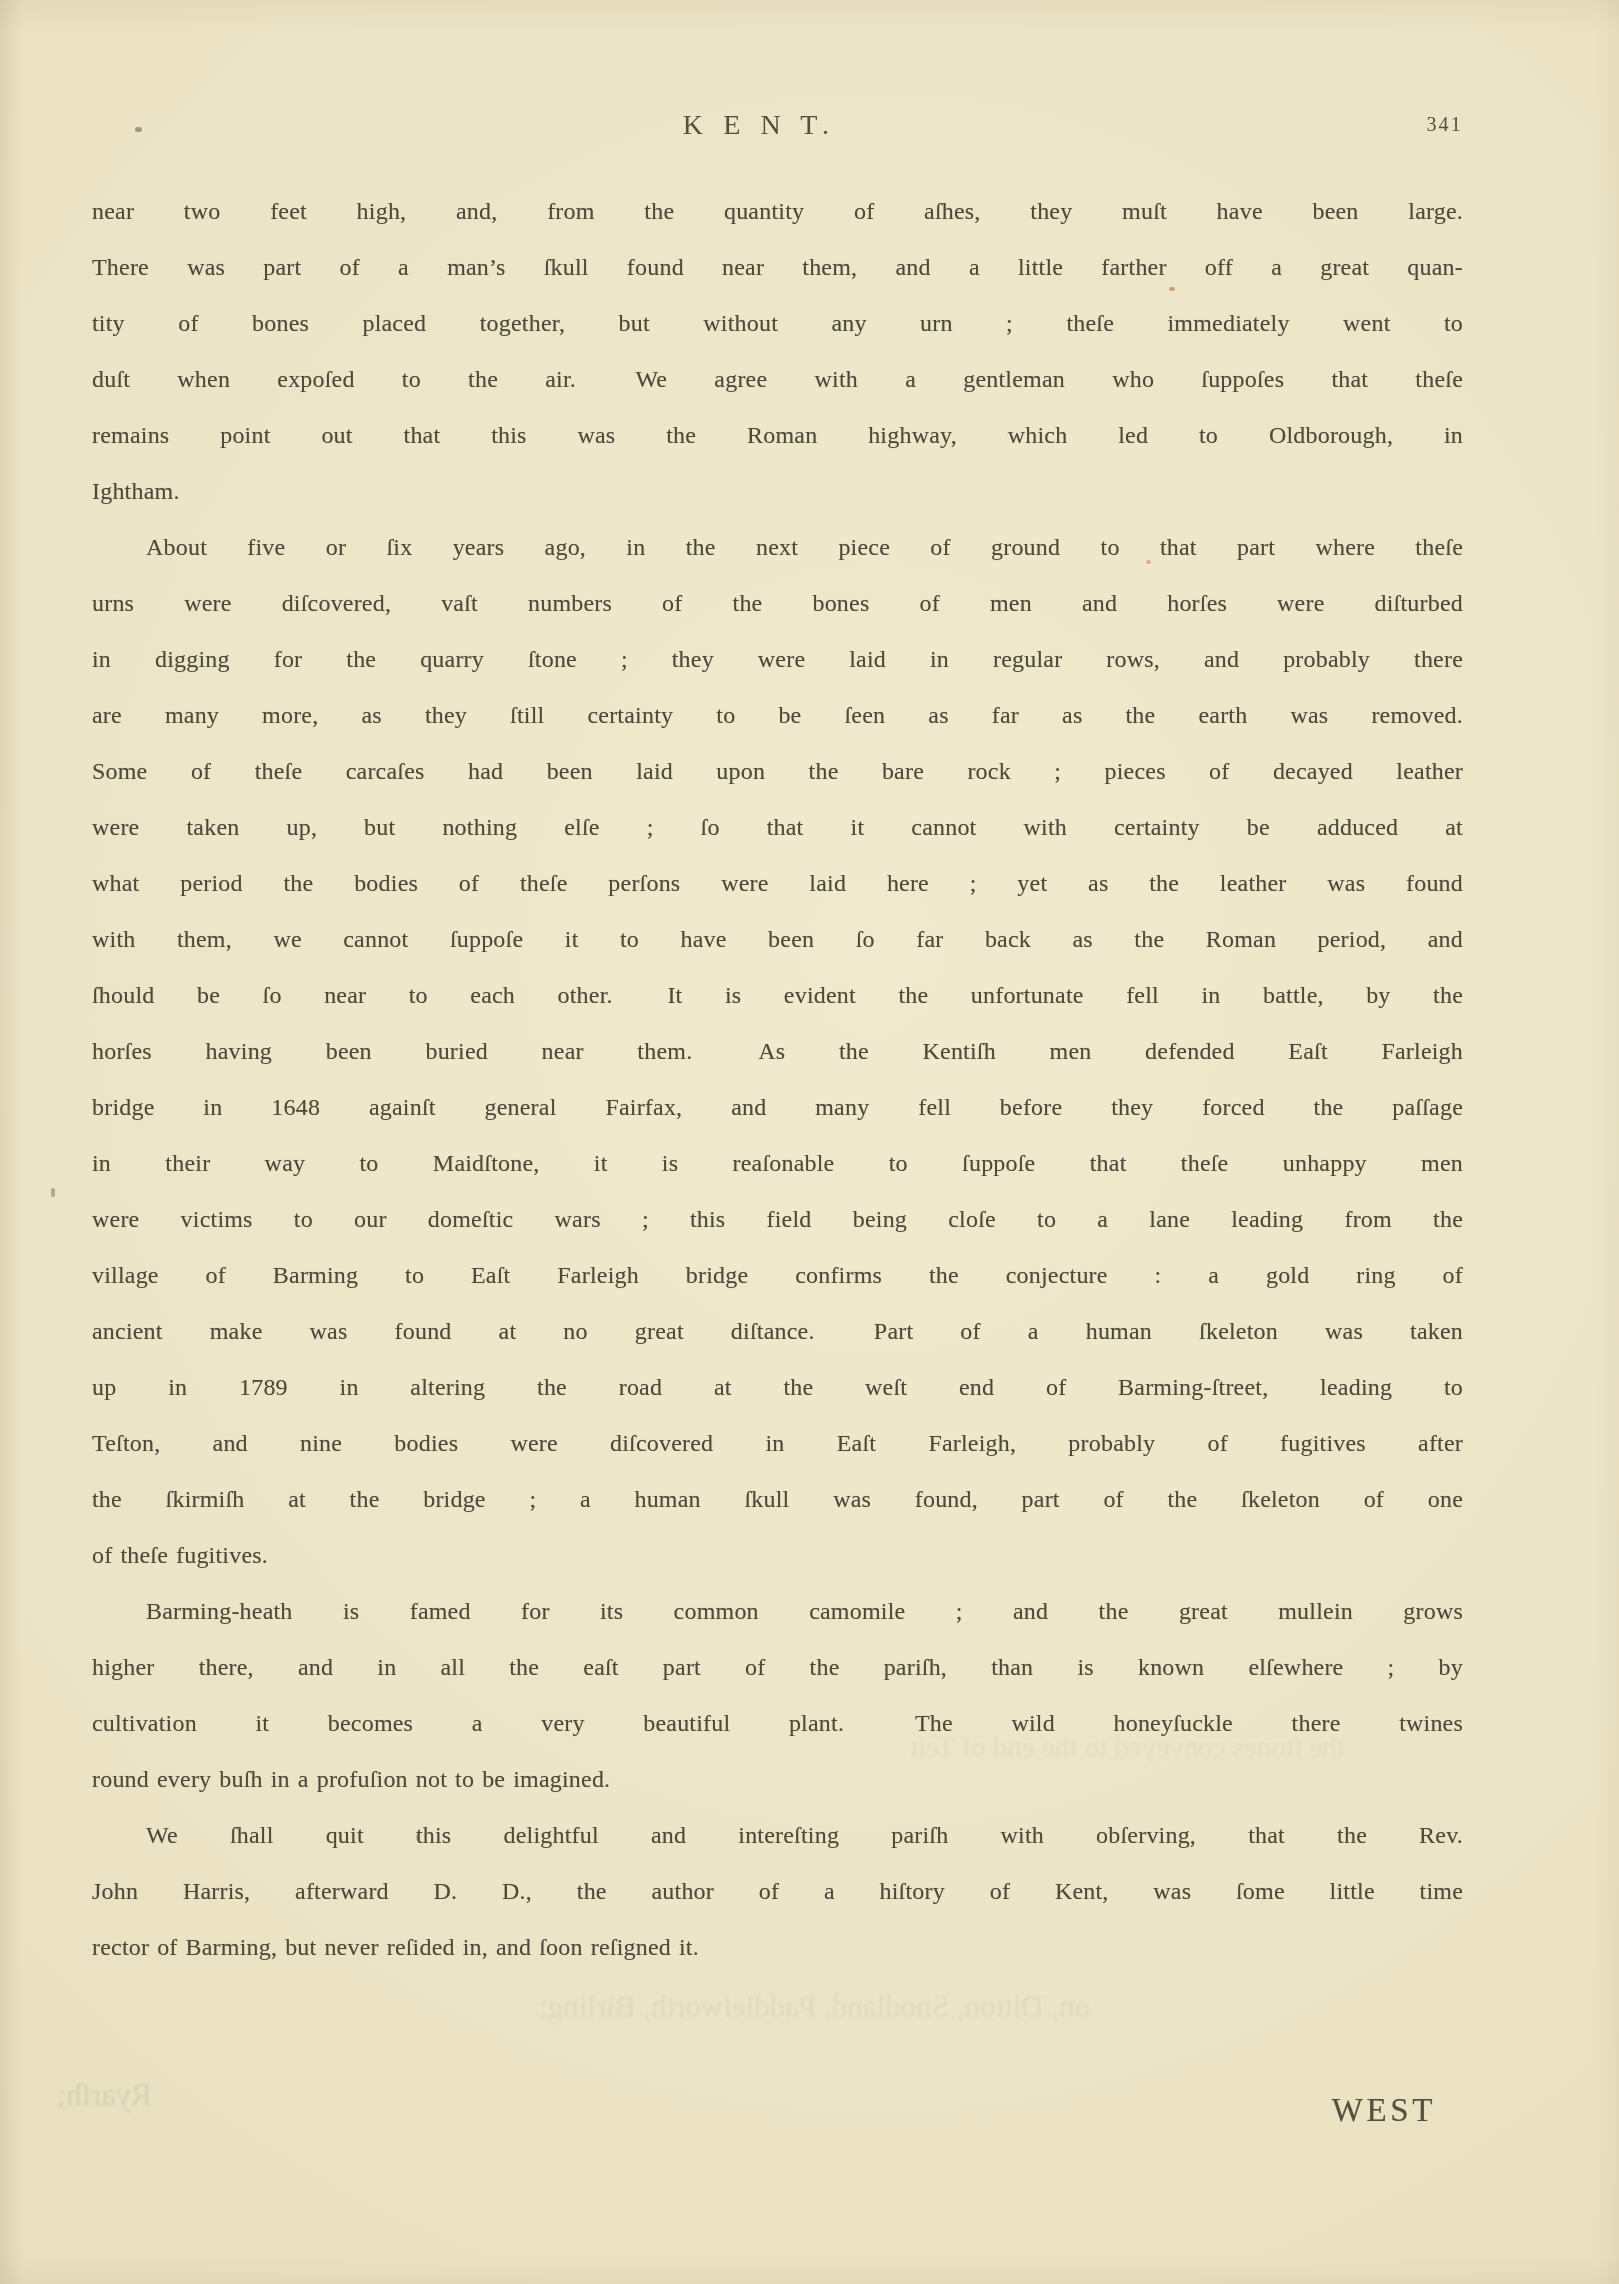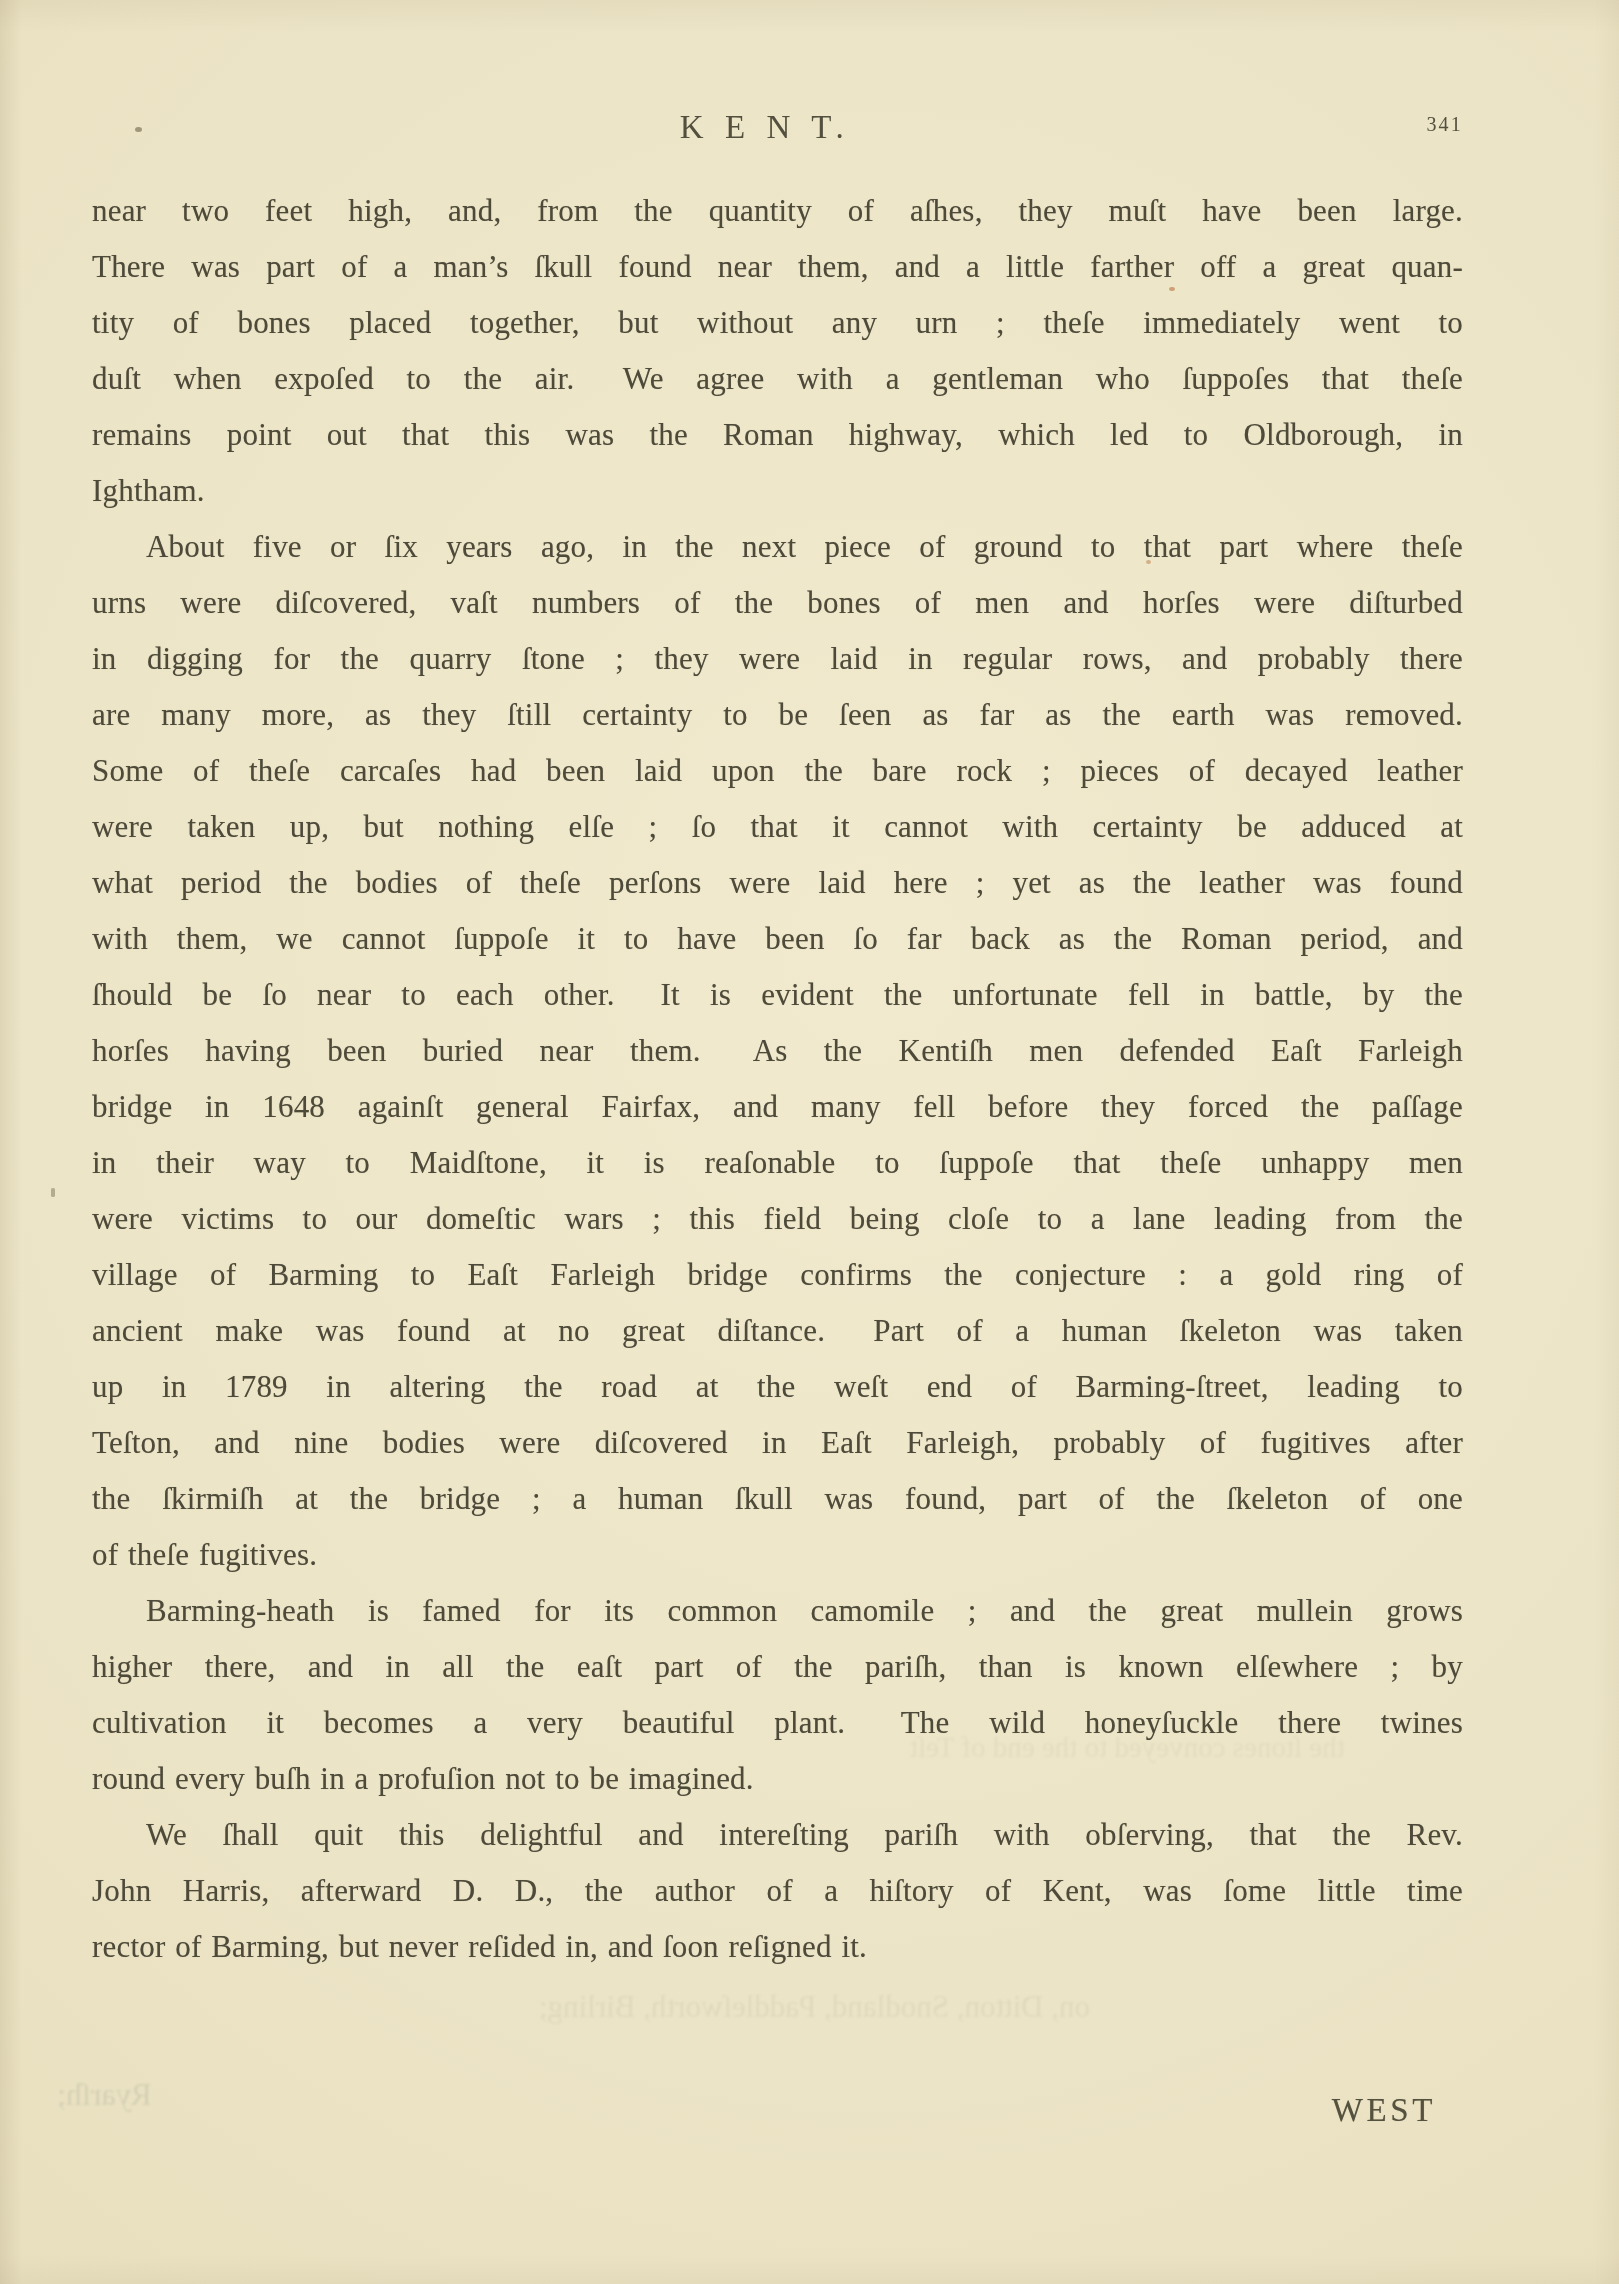--- a/index.html
+++ b/index.html
@@ -16,31 +16,30 @@
     content:'';position:absolute;inset:0;pointer-events:none;
     background:
       linear-gradient(90deg, rgba(118,103,66,.12) 0px, rgba(118,103,66,0) 22px),
       linear-gradient(270deg, rgba(118,103,66,.06) 0px, rgba(118,103,66,0) 25px),
       linear-gradient(180deg, rgba(118,103,66,.07) 0px, rgba(118,103,66,0) 33px),
       linear-gradient(0deg, rgba(118,103,66,.06) 0px, rgba(118,103,66,0) 29px);
   }
   .running-head{position:absolute;top:109px;left:92px;width:1371px;height:51px;}
   .head-title{
     position:absolute;left:50%;transform:translateX(-62%);
-    font-size:33px;letter-spacing:6.6px;white-space:pre;
+    font-size:28px;letter-spacing:6.6px;white-space:pre;
     color:#54503f;
-    margin-left:8px;
   }
   .folio{
     position:absolute;right:0;top:4.4px;
     font-size:20px;letter-spacing:2.2px;color:#54503f;
   }
   .text-block{
     position:absolute;left:92px;top:183px;width:1371px;
-    font-size:31px;line-height:56px;letter-spacing:0.2px;word-spacing:1.8px;
+    font-size:24px;line-height:56px;letter-spacing:0.2px;word-spacing:1.8px;
     text-shadow:0 0 0.7px rgba(78,74,58,.35);
   }
   .para{margin:0;}
   .line{
     text-align:justify;
     text-align-last:justify;
     white-space:nowrap;
     overflow:visible;
   }
   .line.para-end{text-align-last:left;}

